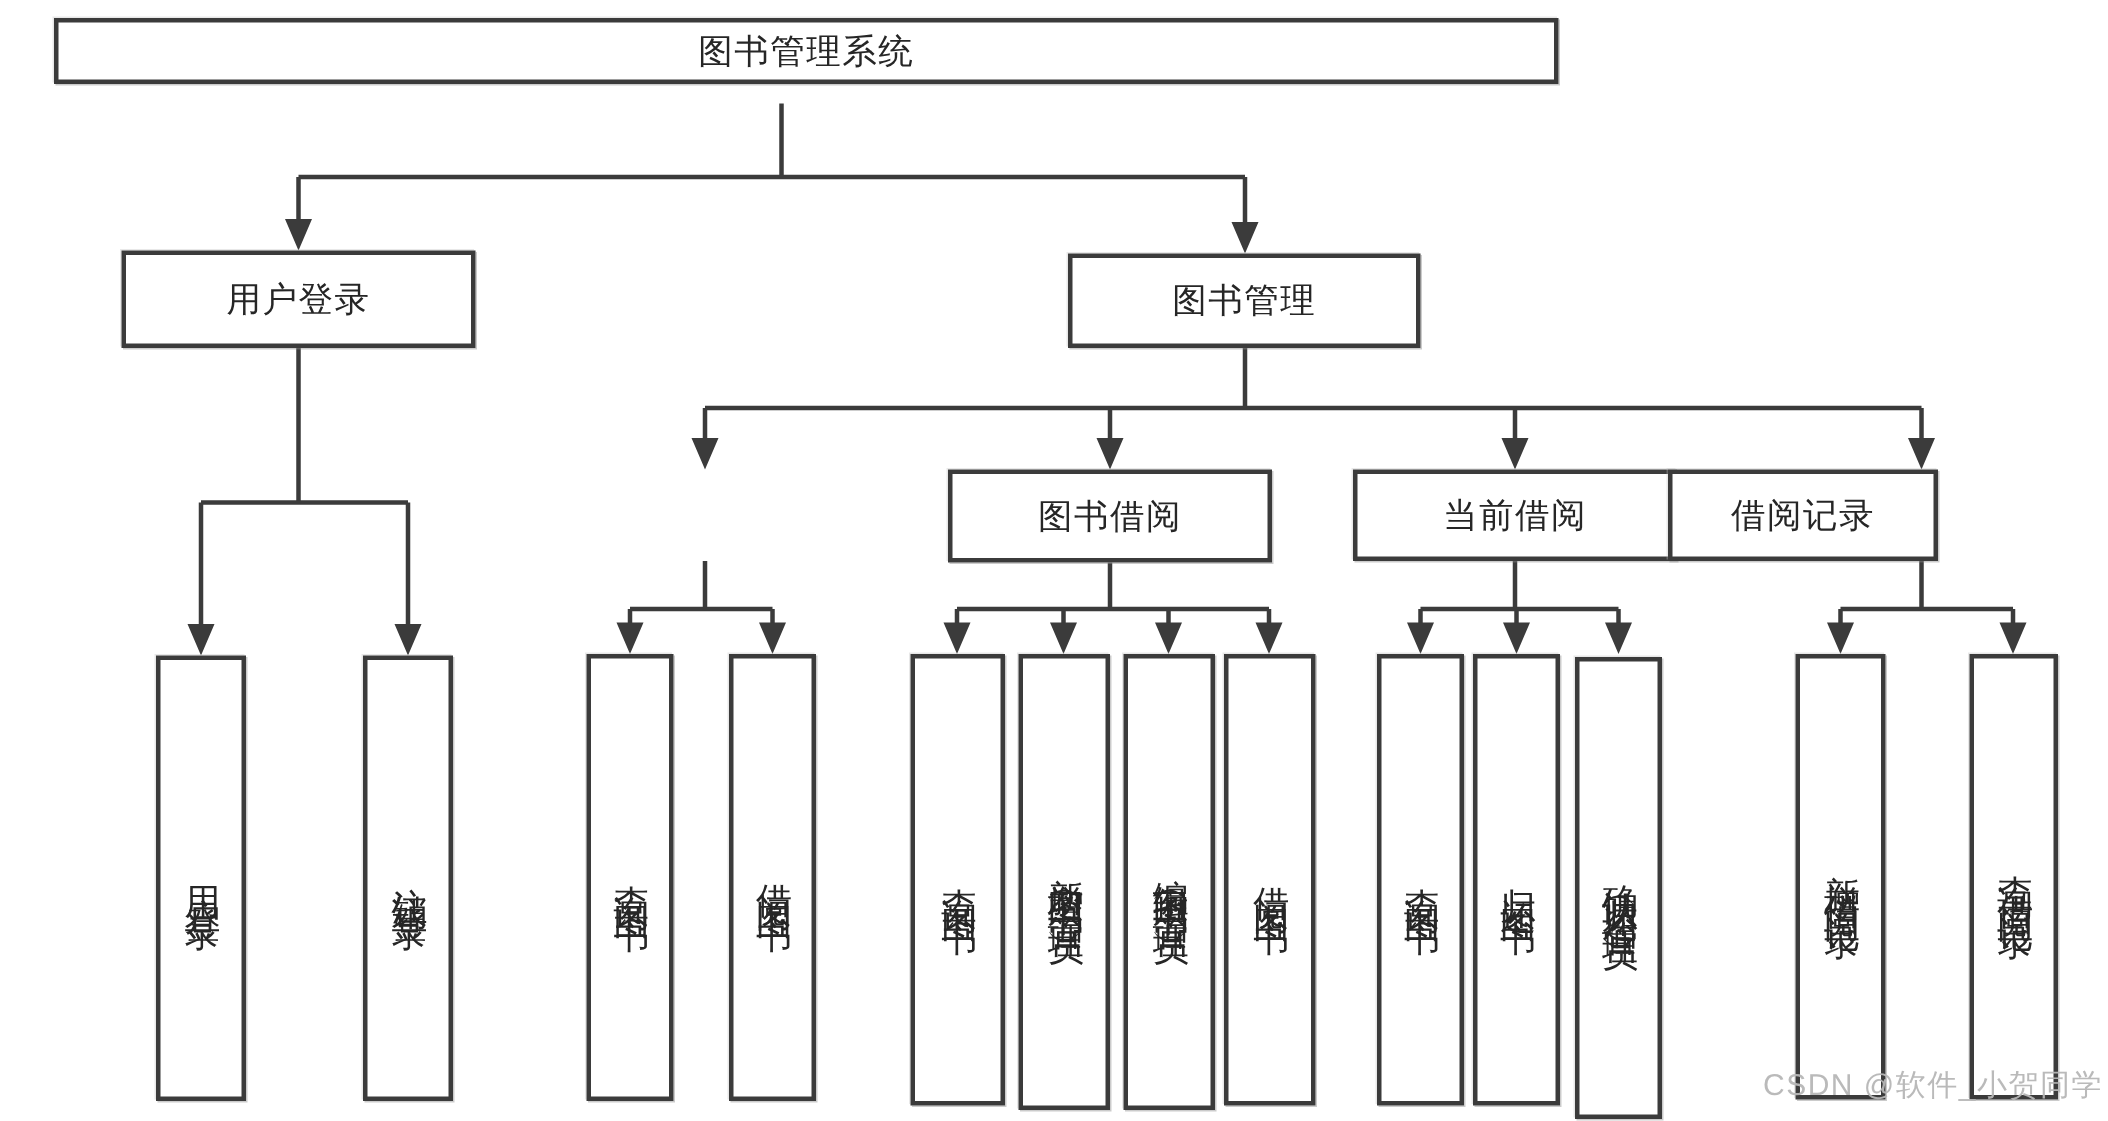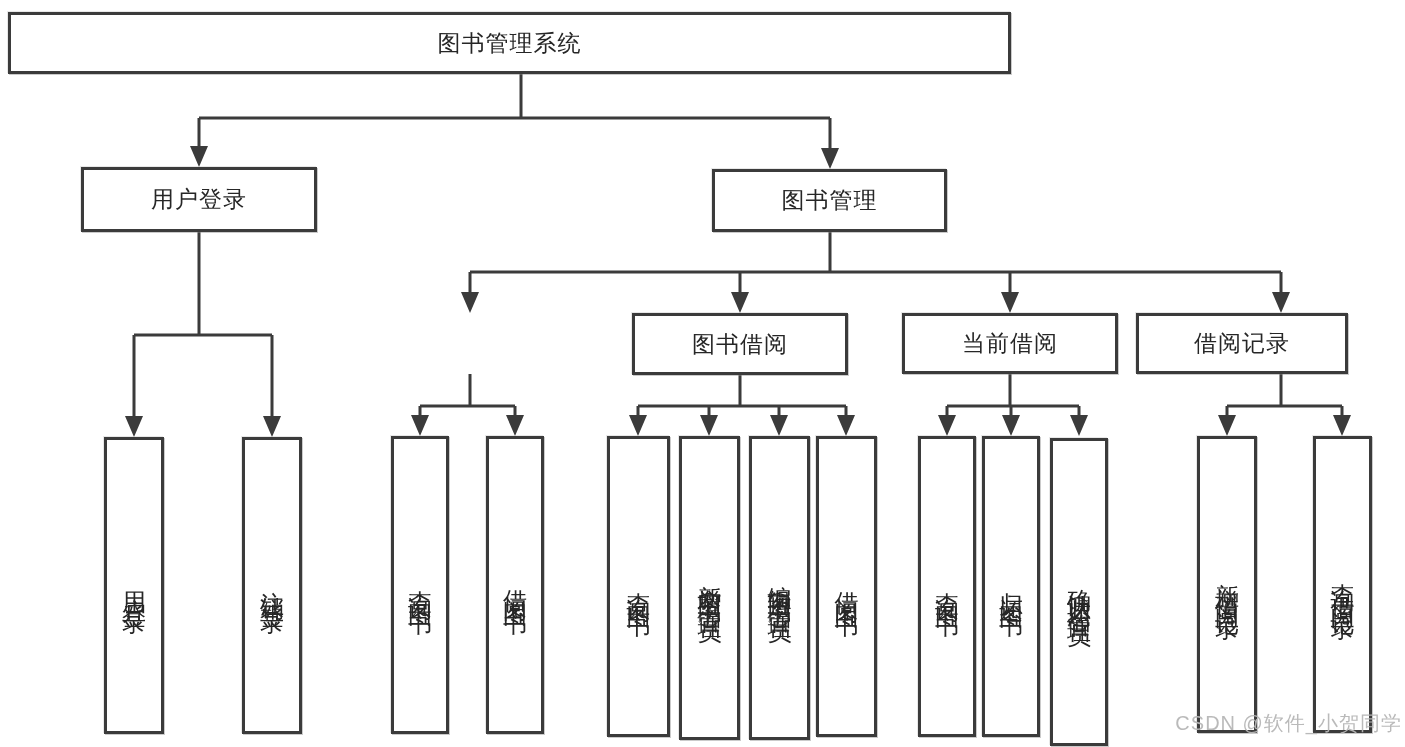--- a/index.html
+++ b/index.html
@@ -93,38 +93,38 @@
       M700 415 L718 415 L709 436 Z
       M770 415 L788 415 L779 436 Z
       M837 415 L855 415 L846 436 Z
       M938 415 L956 415 L947 436 Z
       M1002 415 L1020 415 L1011 436 Z
       M1070 415 L1088 415 L1079 436 Z
       M1218 415 L1236 415 L1227 436 Z
       M1333 415 L1351 415 L1342 436 Z"></path>
   </svg>
 
-  <div class="node h" style="left:8px; top:12px; width:1003px; height:62px;">
+  <div class="node h" style="left:36px; top:12px; width:1003px; height:44px;">
     <span>图书管理系统</span>
   </div>
 
   <div class="node h" style="left:81px; top:167px; width:236px; height:65px;">
     <span>用户登录</span>
   </div>
   <div class="node h" style="left:712px; top:169px; width:235px; height:63px;justify-content:center;">
     <span>图书管理</span>
   </div>
 
   <div class="node h" style="left:632px; top:313px; width:216px; height:62px;">
     <span>图书借阅</span>
   </div>
   <div class="node h" style="left:902px; top:313px; width:216px; height:61px;justify-content:center;">
     <span>当前借阅</span>
   </div>
-  <div class="node h" style="left:1136px; top:313px; width:212px; height:61px;">
+  <div class="node h" style="left:1112px; top:313px; width:180px; height:61px;">
     <span>借阅记录</span>
   </div>
 
   <div class="node v" style="left:104px; top:437px; width:60px; height:297px;">
     <span>用户登录</span>
   </div>
   <div class="node v" style="left:242px; top:437px; width:60px; height:297px;">
     <span>注销登录</span>
   </div>
 

